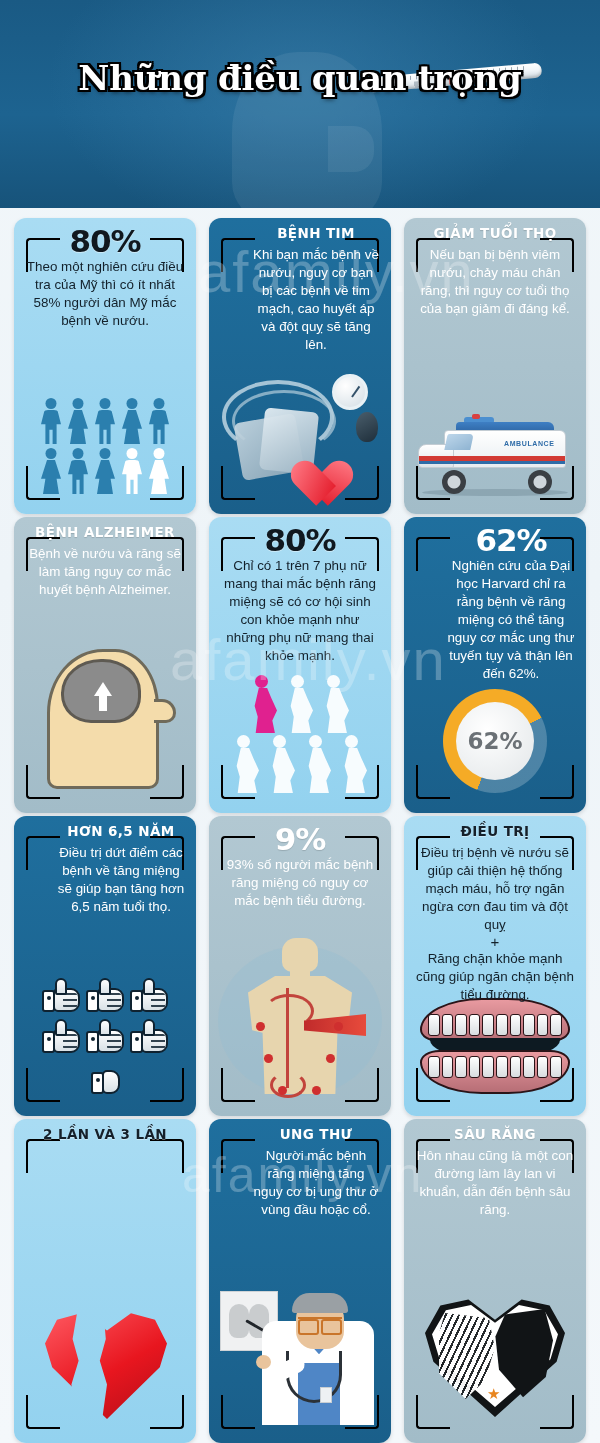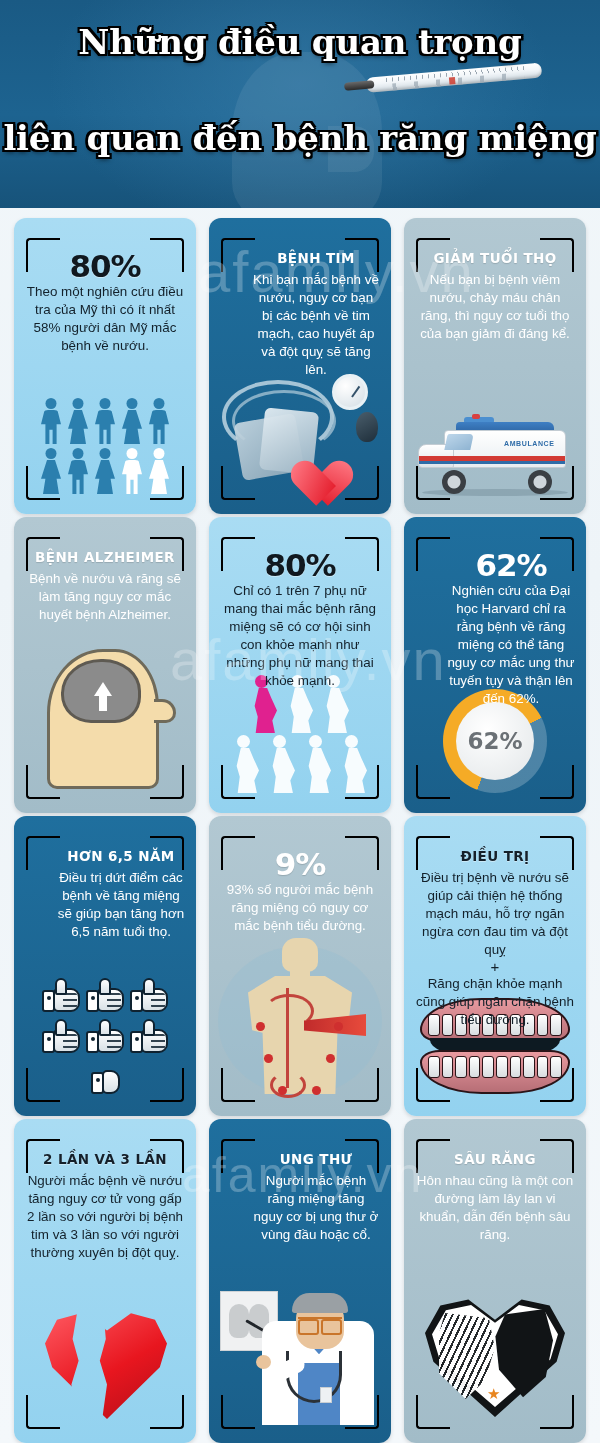--- a/index.html
+++ b/index.html
@@ -57,20 +57,21 @@
     font-weight: bold;
     font-size: 34px;
     letter-spacing: -0.2px;
     white-space: nowrap;
     text-shadow:
       -2.4px -2.4px 0 #000, 2.4px -2.4px 0 #000,
       -2.4px  2.4px 0 #000, 2.4px  2.4px 0 #000,
       -2.4px 0 0 #000, 2.4px 0 0 #000,
       0 -2.4px 0 #000, 0 2.4px 0 #000,
       0 3px 4px rgba(0,0,0,0.5);
+    margin-top: 36px;
   }
   #hdr-line1 { top: 22px; }
   #hdr-line2 { top: 118px; }
 
   
   #thermo {
     position: absolute;
     left: 342px; top: 66px;
     width: 205px; height: 26px;
     transform: rotate(-5deg);
@@ -150,21 +151,20 @@
   .brk.bot .br { right: 0; bottom: 0; border-right:2.5px solid; border-bottom:2.5px solid; border-bottom-right-radius: 4px; }
   .c-light .brk span { border-color: #5fb4dd; }
   .c-dark  .brk span { border-color: #5ea4cb; }
   .c-gray  .brk span { border-color: #cfdde4; }
 
   .card-inner {
     position: relative;
     z-index: 3;
     padding: 8px 11px 0 11px;
     text-align: center;
-    margin-top: 25px;
   }
   .card-title {
     font-family: "DejaVu Sans", sans-serif;
     font-weight: bold;
     font-size: 13.5px;
     letter-spacing: 0.4px;
     margin-bottom: 5px;
     line-height: 1.1;
   }
   .card-title.big {
@@ -411,21 +411,20 @@
     <div class="hdr-grad"></div>
     <div class="wm-head"></div>
     <div id="thermo">
       <div class="stem"></div>
         <div class="bulb"></div>
       <div class="scale"></div>
         <div class="nums"></div>
         <div class="red"></div>
     </div>
     <div class="hdr-line" id="hdr-line1">Những điều quan trọng</div>
-    <div class="hdr-line" id="hdr-line2">liên quan đến bệnh răng miệng</div>
   </div>
 
   <div id="grid">
 
     <div class="row r1">
 
       <div class="card c-light">
         <div class="brk top">
             <span class="tl"></span>
             <span class="tr"></span>
@@ -799,21 +798,20 @@
         <div class="brk top">
             <span class="tl"></span>
             <span class="tr"></span>
           </div>
         <div class="brk bot">
             <span class="bl"></span>
             <span class="br"></span>
           </div>
         <div class="card-inner">
           <div class="card-title">2 LẦN VÀ 3 LẦN</div>
-          <div class="card-body">Người mắc bệnh về nướu tăng nguy cơ tử vong gấp 2 lần so với người bị bệnh tim và 3 lần so với người thường xuyên bị đột quỵ.</div>
         </div>
         <div class="art" style="bottom:24px;">
           <div class="bheart">
               <div class="half l"></div>
               <div class="half r"></div>
             </div>
         </div>
       </div>
 
       <div class="card c-dark">

